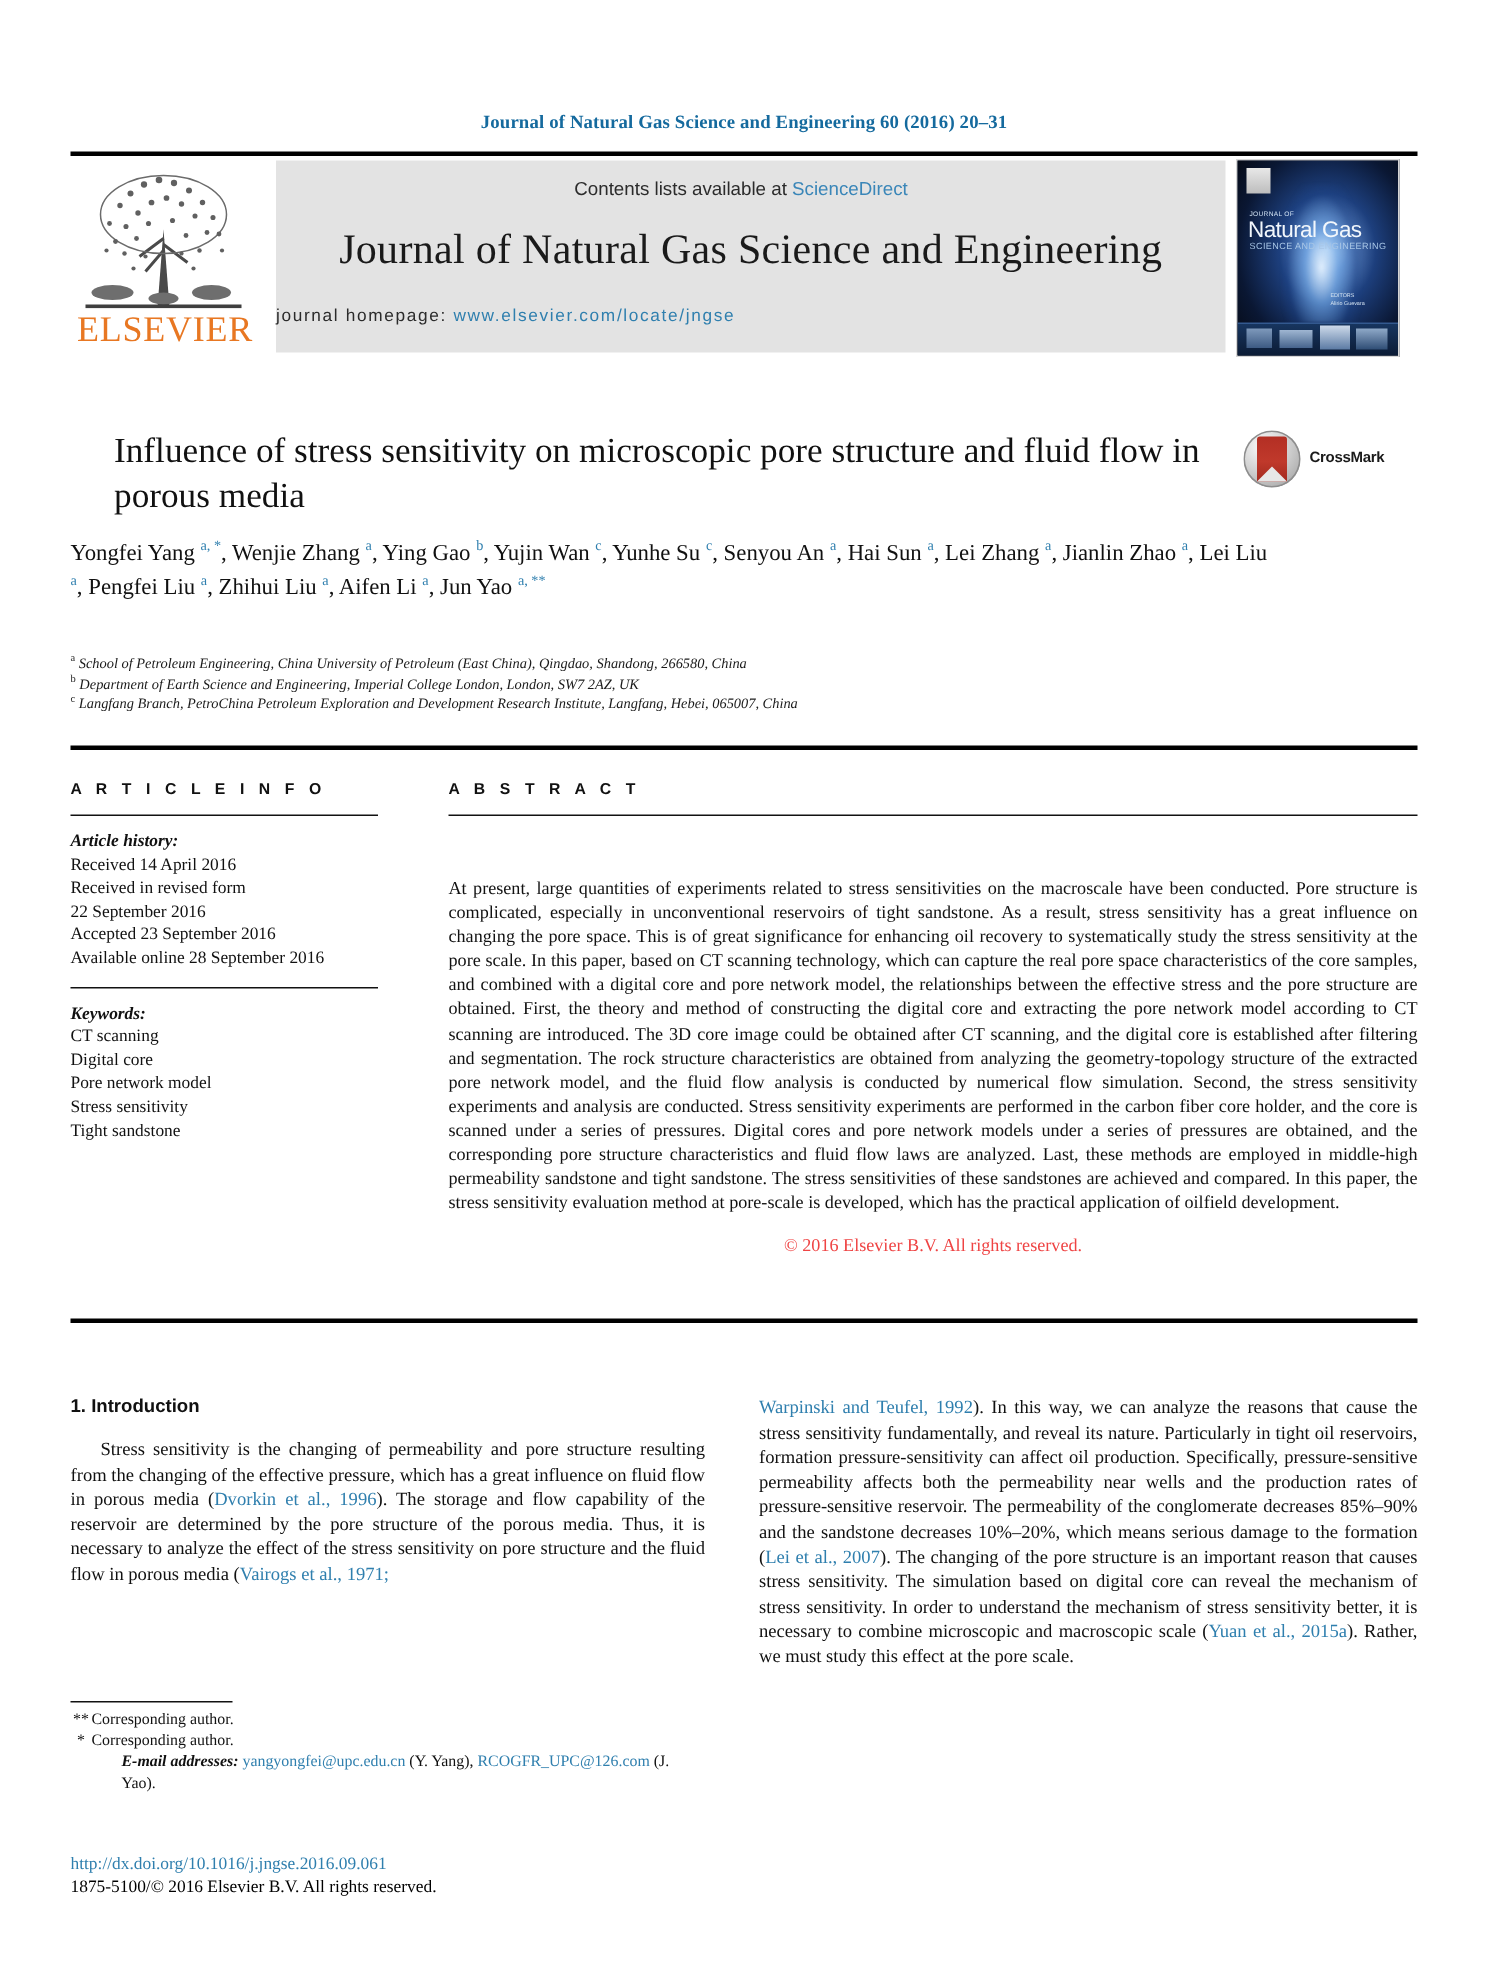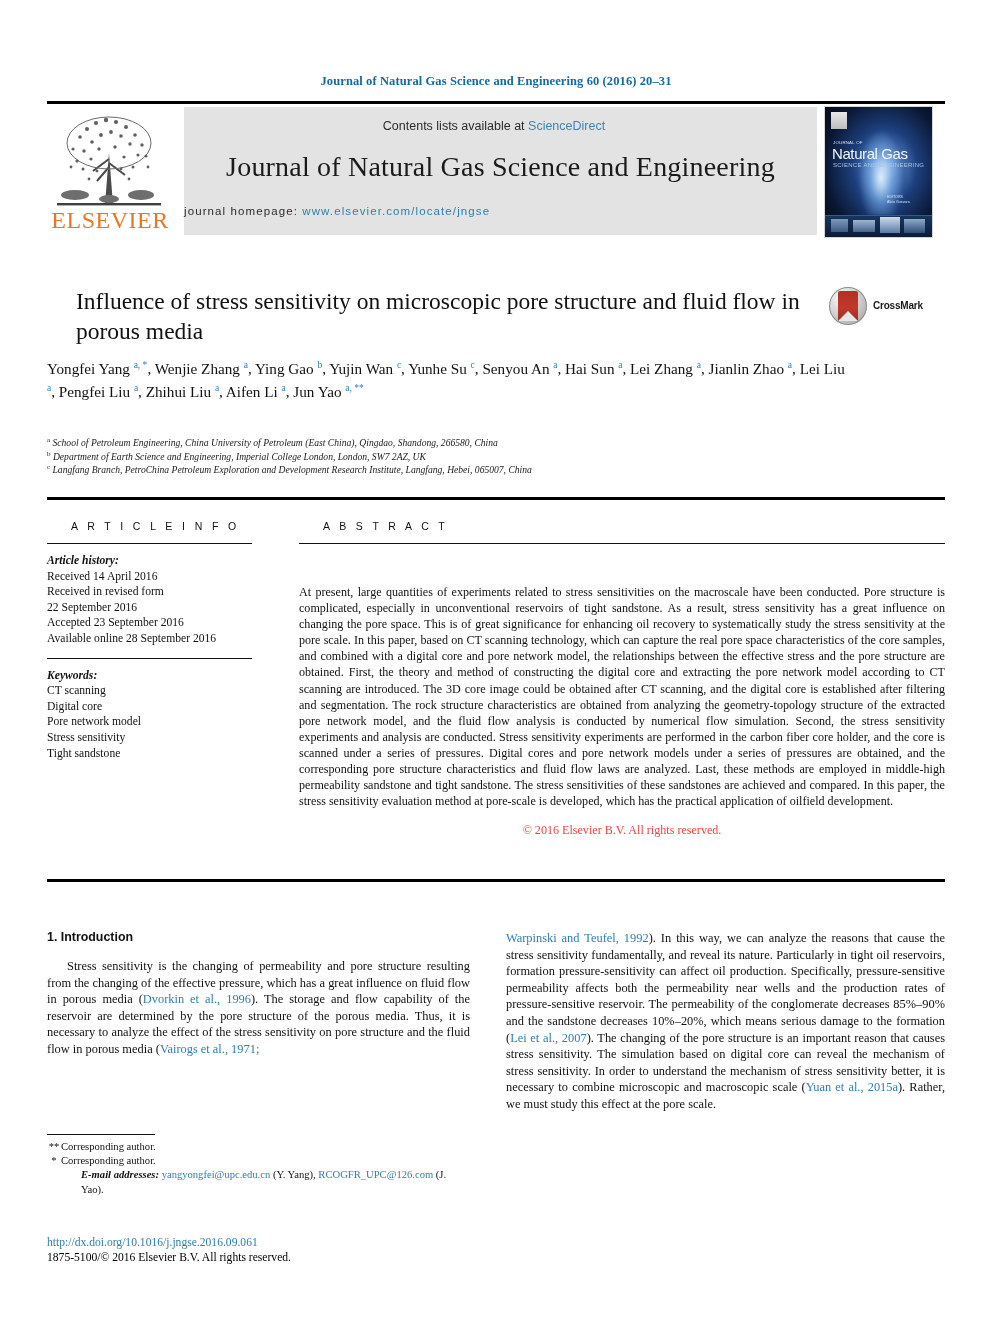--- a/index.html
+++ b/index.html
@@ -223,24 +223,23 @@
     position: absolute;
     left: 47px; top: 879px;
     width: 898px; height: 3px;
     background: #000;
   }
 
   
   .sec-head {
     font-family: "Liberation Sans", sans-serif;
     font-size: 10.5px;
-    font-weight: normal;
+    font-weight: bold;
     letter-spacing: 3.4px;
     color: #111;
-    margin-left: 24px;
   }
   .info-col {
     position: absolute;
     left: 47px; top: 520px;
     width: 205px;
   }
   .info-rule {
     width: 205px;
     height: 1px;
     background: #111;

